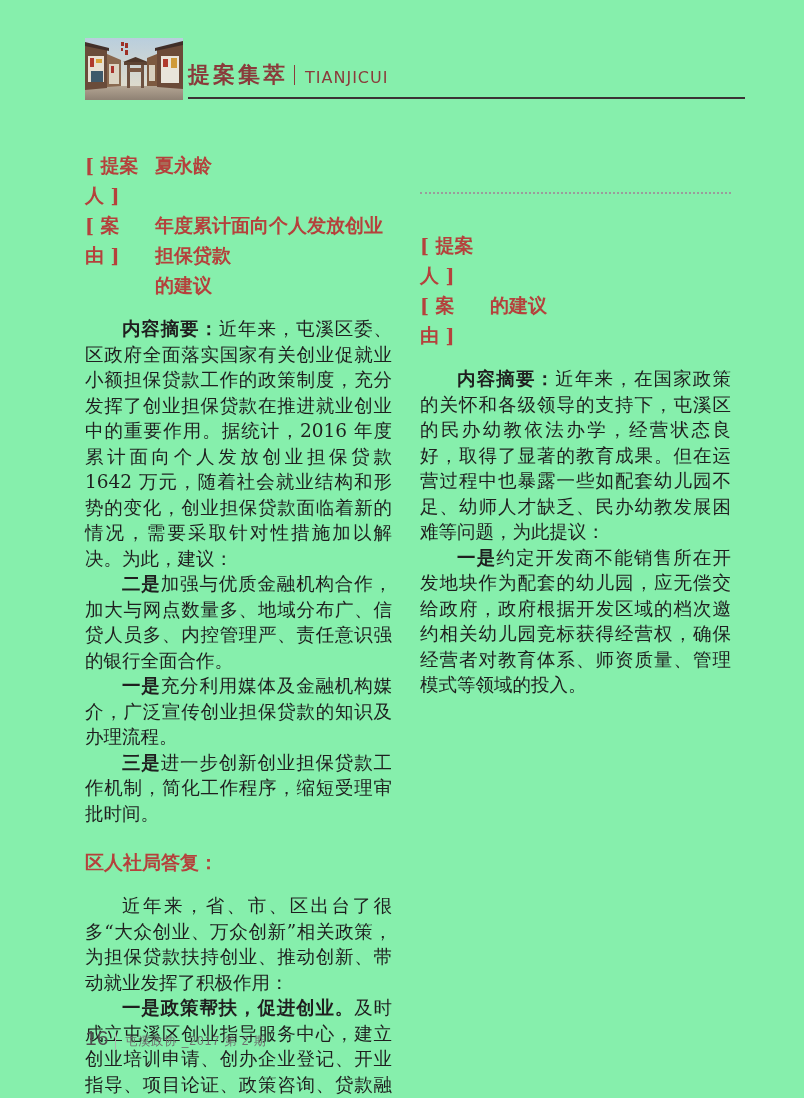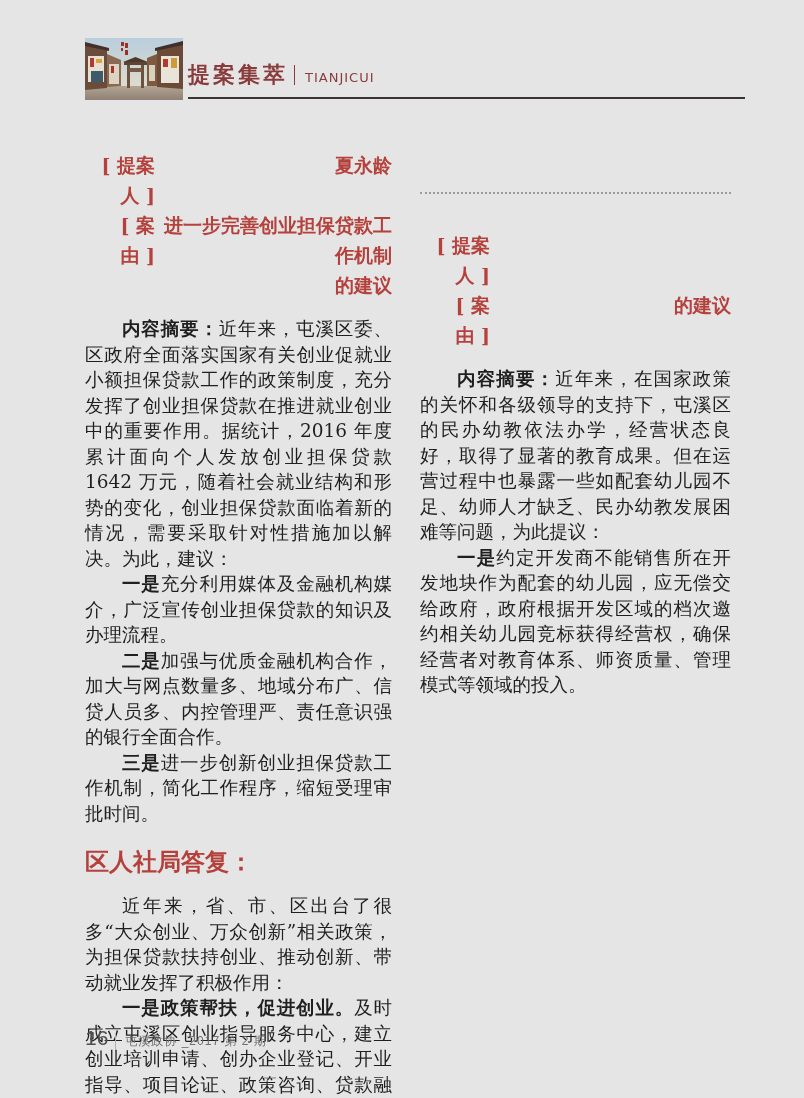--- a/index.html
+++ b/index.html
@@ -1,41 +1,41 @@
 <!DOCTYPE html>
 <html><head>
 <meta charset="utf-8">
 <style>
   html,body{margin:0;padding:0;background:#ffffff;}
   .page{
-    position:relative;width:804px;height:1098px;background:#e5e5e5;
+    position:relative;width:804px;height:1098px;background:#86efac;
     font-family:"DejaVu Serif","Liberation Serif",serif;color:#1f1f1f;
     overflow:hidden;
   }
   
   .photo{position:absolute;left:85px;top:38px;width:98px;height:62px;display:block;}
   .masthead{position:absolute;left:188px;top:60px;display:flex;align-items:center;}
   .mast-cn{font-size:22px;font-weight:bold;color:#8a3b3b;letter-spacing:3px;}
   .mast-sep{width:1px;height:20px;background:#8a3b3b;margin:0 10px 0 6px;}
-  .mast-en{font-family:"DejaVu Sans","Liberation Sans",sans-serif;font-size:13px;color:#8a3b3b;letter-spacing:1px;margin-top:4px;}
+  .mast-en{font-family:"DejaVu Sans","Liberation Sans",sans-serif;font-size:16px;color:#8a3b3b;letter-spacing:1px;margin-top:4px;}
   .header-rule{position:absolute;left:188px;top:97px;width:557px;height:2px;background:#3b3335;}
   
   .col{position:absolute;top:150px;}
   .col-left{left:85px;width:307px;}
   .col-right{left:420px;width:311px;}
   
   .prop-head{color:#b5413c;font-weight:bold;font-size:19px;line-height:30px;margin-bottom:16px;}
-  .prop-row{display:flex;text-align:right;}
+  .prop-row{display:flex;}
   .prop-label{width:70px;flex:none;}
   .prop-value{flex:1;}
   
   .para{margin:0;font-size:18.5px;line-height:25.5px;text-align:justify;text-justify:inter-character;text-indent:2em;}
   .para.noindent{text-indent:0;}
   .lead{font-family:"DejaVu Sans","Liberation Sans",sans-serif;font-weight:bold;}
-  .reply-heading{font-family:"DejaVu Sans","Liberation Sans",sans-serif;font-weight:bold;color:#b5413c;font-size:24px;line-height:25px;margin:24px 0 18px;}
+  .reply-heading{font-family:"DejaVu Sans","Liberation Sans",sans-serif;font-weight:bold;color:#b5413c;font-size:19px;line-height:25px;margin:24px 0 18px;}
   .dotted-divider{border:none;border-top:2px dotted #9b9b9b;margin:42px 0 36px;height:0;}
   
   .footer{position:absolute;left:85px;top:1026px;display:flex;align-items:flex-end;font-family:Liberation Sans, sans-serif;}
   .page-num{font-size:21px;color:#4f4f4f;}
   .footer-sep{width:1px;height:17px;background:#b0b0b0;margin:0 9px 0 7px;}
   .journal{font-size:12px;color:#6e6e6e;letter-spacing:1px;margin-top:2px;}
 </style>
 </head>
 <body>
 
@@ -103,30 +103,30 @@
   <div class="col col-left">
 
     <div class="prop-head">
       <div class="prop-row">
         <span class="prop-label">[ 提案人 ]</span>
         <span class="prop-value">夏永龄</span>
       </div>
       <div class="prop-row">
         <span class="prop-label">[ 案　由 ]</span>
         <span class="prop-value">
-          <div>进一步完善创业担保贷款工作机制</div>
+          <div>年度累计面向个人发放创业担保贷款</div>
           <div>的建议</div>
         </span>
       </div>
     </div>
 
     <p class="para"><span class="lead">内容摘要：</span><span>近年来，屯溪区委、区政府全面落实国家有关创业促就业小额担保贷款工作的政策制度，充分发挥了创业担保贷款在推进就业创业中的重要作用。据统计，2016 年度累计面向个人发放创业担保贷款 1642 万元，随着社会就业结构和形势的变化，创业担保贷款面临着新的情况，需要采取针对性措施加以解决。为此，建议：</span></p>
 
+    <p class="para"><span class="lead">二是</span><span>加强与优质金融机构合作，加大与网点数量多、地域分布广、信贷人员多、内控管理严、责任意识强的银行全面合作。</span></p>
     <p class="para"><span class="lead">一是</span><span>充分利用媒体及金融机构媒介，广泛宣传创业担保贷款的知识及办理流程。</span></p>
-    <p class="para"><span class="lead">二是</span><span>加强与优质金融机构合作，加大与网点数量多、地域分布广、信贷人员多、内控管理严、责任意识强的银行全面合作。</span></p>
     <p class="para"><span class="lead">三是</span><span>进一步创新创业担保贷款工作机制，简化工作程序，缩短受理审批时间。</span></p>
 
     <div class="reply-heading">区人社局答复：</div>
 
     <p class="para">近年来，省、市、区出台了很多“大众创业、万众创新”相关政策，为担保贷款扶持创业、推动创新、带动就业发挥了积极作用：</p>
 
     <p class="para"><span class="lead">一是政策帮扶，促进创业。</span><span>及时成立屯溪区创业指导服务中心，建立创业培训申请、创办企业登记、开业指导、项目论证、政策咨询、贷款融资等“一站式”服务窗口，完善市场准入、证照办理、税费减免、融资信贷等一系列扶持创业政策措施；进一步加大对大众创业的信贷支持力度，放宽创业担保贷款条件。</span></p>
 
   </div>
 

